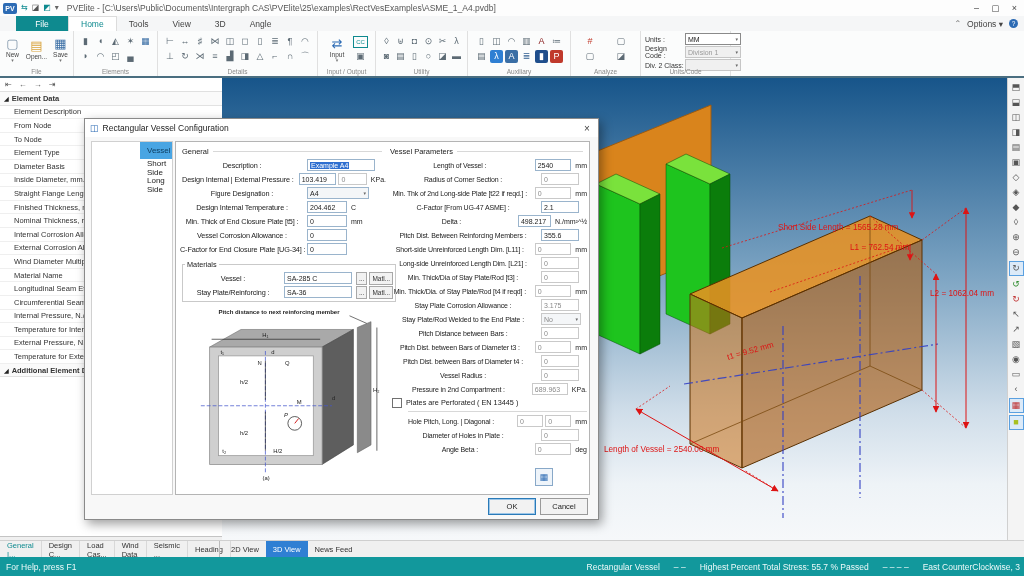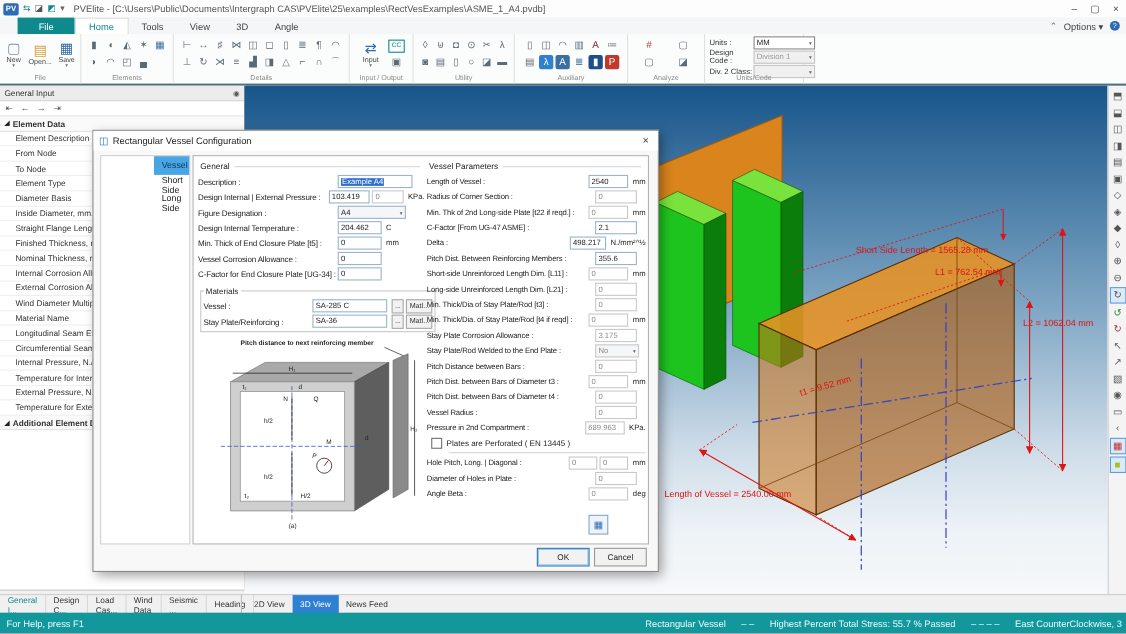--- a/index.html
+++ b/index.html
@@ -85,21 +85,21 @@
   .dlg-tabs{position:absolute;left:6px;top:22px;width:80px;bottom:24px;background:#fff;border:1px solid #d0d0d0;}
   .dtab{height:17px;display:flex;align-items:center;padding-left:7px;font-size:8px;color:#222;margin-left:48px;}
   .dtab.active{background:var(--dialog-tab-blue);color:#0b3a5c;}
   .dlg-content{position:absolute;left:90px;top:22px;right:8px;bottom:24px;background:#fff;border:1px solid #b4b4b4;}
   .col-l{position:absolute;left:4px;top:2px;width:206px;bottom:2px;}
   .col-r{position:absolute;left:212px;top:2px;right:2px;bottom:2px;}
   .sect{display:flex;align-items:center;height:14px;}
   .sect-lbl{font-size:7.5px;color:#222;margin-left:2px;white-space:nowrap;}
   .sect-line{flex:1;height:1px;background:#d8d8d8;margin:0 4px;}
   .frow{display:flex;align-items:center;height:14px;}
-  .frow .lbl{text-align:left;padding-right:3px;font-size:7.3px;color:#222;white-space:nowrap;letter-spacing:-0.15px;}
+  .frow .lbl{text-align:center;padding-right:3px;font-size:7.3px;color:#222;white-space:nowrap;letter-spacing:-0.15px;}
   .col-l .lbl{width:124px;}
   .col-r .lbl{width:150px;font-size:7px;}
   .inp{height:10px;border:1px solid #9ab4cc;background:#fff;font-size:7px;color:#222;display:flex;align-items:center;padding:0 2px;box-sizing:content-box;margin-right:2px;}
   .inp.dis{border-color:#c9c9c9;color:#8a8a8a;}
   .inp .selhl{background:#2f6fd0;color:#fff;padding:0 1px;}
   .inp.combo .dd{margin-left:auto;font-size:5px;color:#666;}
   .inp.combo{background:#f4f6f8;}
   .unit{font-size:7px;color:#222;margin-left:2px;white-space:nowrap;}
   .matbox{border:1px solid #c9c9c9;margin:4px 0 0 2px;padding:2px 2px 2px 2px;position:relative;}
   .matbox legend{font-size:7.3px;color:#222;padding:0 2px;}
@@ -305,24 +305,20 @@
               </span>
             </div>
           </div>
         </div>
         <div class="rgroup-label">Units/Code</div>
       </div>
     </div>
 
   <div id="main">
     <div id="sidebar">
-      <div class="sb-header">
-        <span class="t">General Input</span>
-        <span class="pin">◉</span>
-      </div>
       <div class="sb-nav" id="sbnav">
           <span>⇤</span>
           <span>←</span>
           <span>→</span>
           <span>⇥</span>
         </div>
       <div id="sbrows">
           <div class="trow bold">
             <span class="exp">◢</span>
             <span>Element Data</span>

